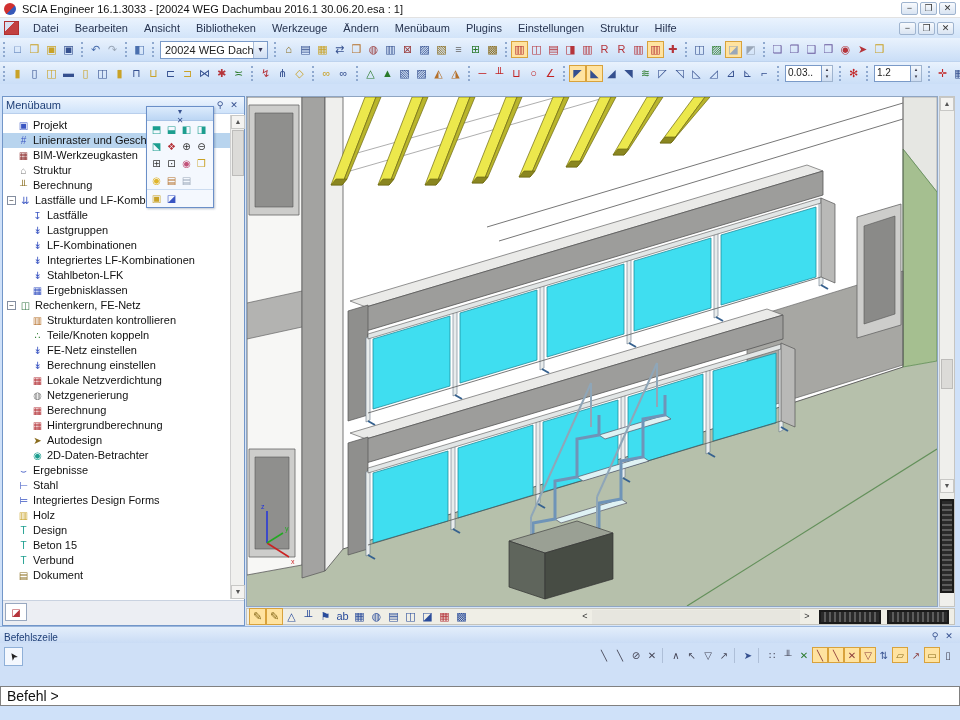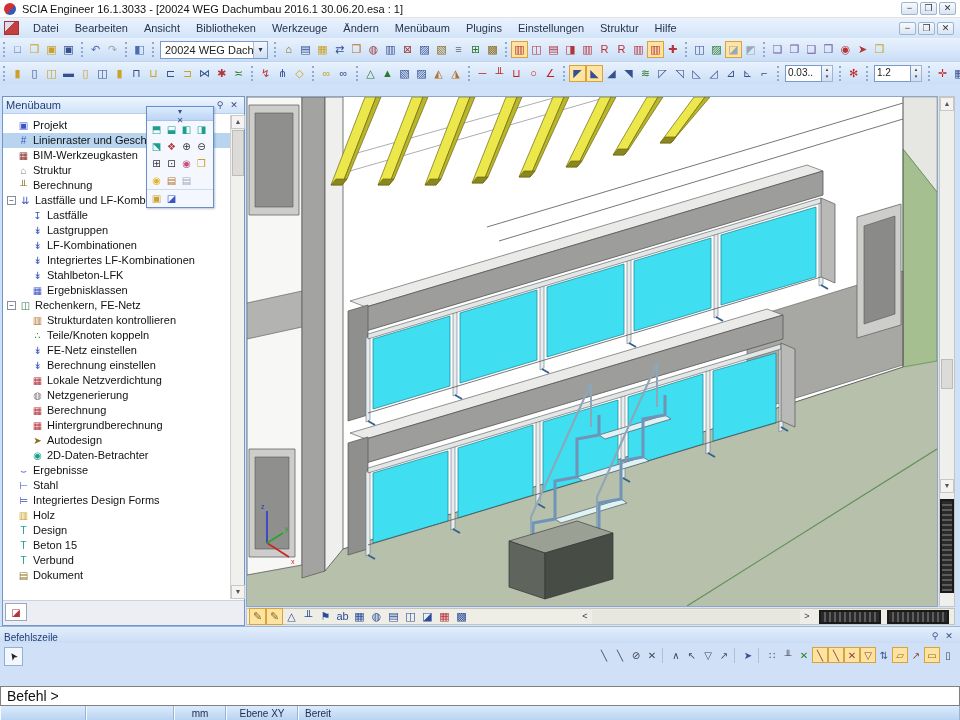--- a/index.html
+++ b/index.html
@@ -966,21 +966,14 @@
         <span class="tbtn">
           <span class="g" style="color: rgb(68, 68, 85);">▯</span>
         </span>
       </div>
   </div>
 
   <div class="cmdinput">
     <span class="prompt">Befehl &gt;</span>
   </div>
 
-  <div class="statusbar">
-      <div class="sseg" style="width: 86px;"></div>
-      <div class="sseg" style="width: 88px;"></div>
-      <div class="sseg" style="width: 52px;">mm</div>
-      <div class="sseg" style="width: 72px;">Ebene XY</div>
-      <div class="sseg left" style="flex: 1 1 0%;">Bereit</div>
-    </div>
 
 </div>
 
 </body></html>

